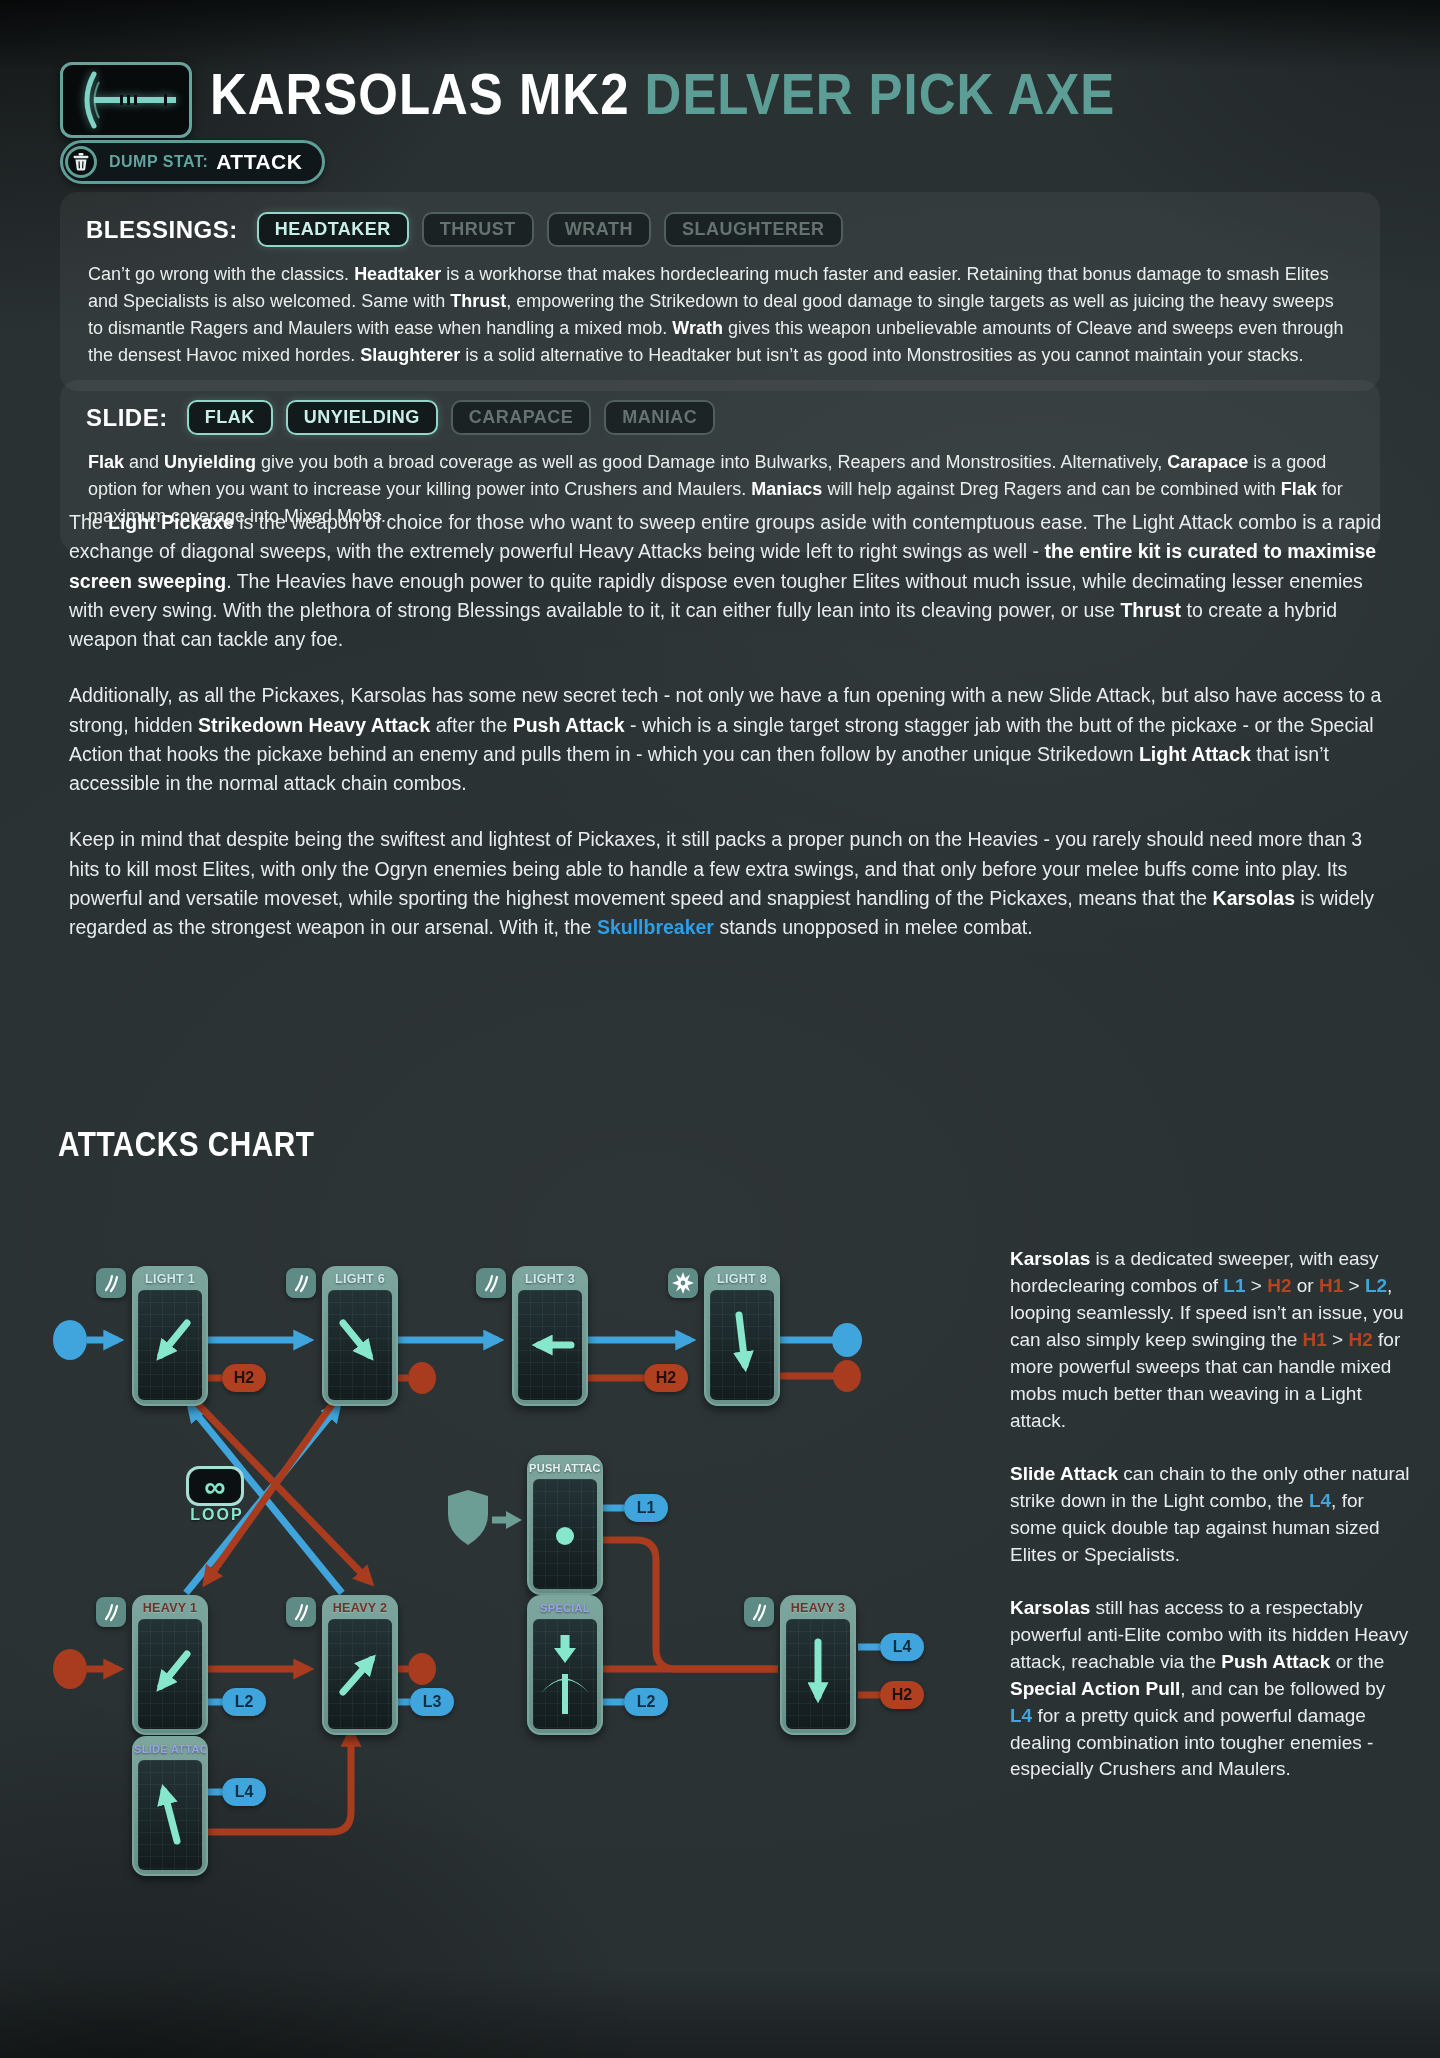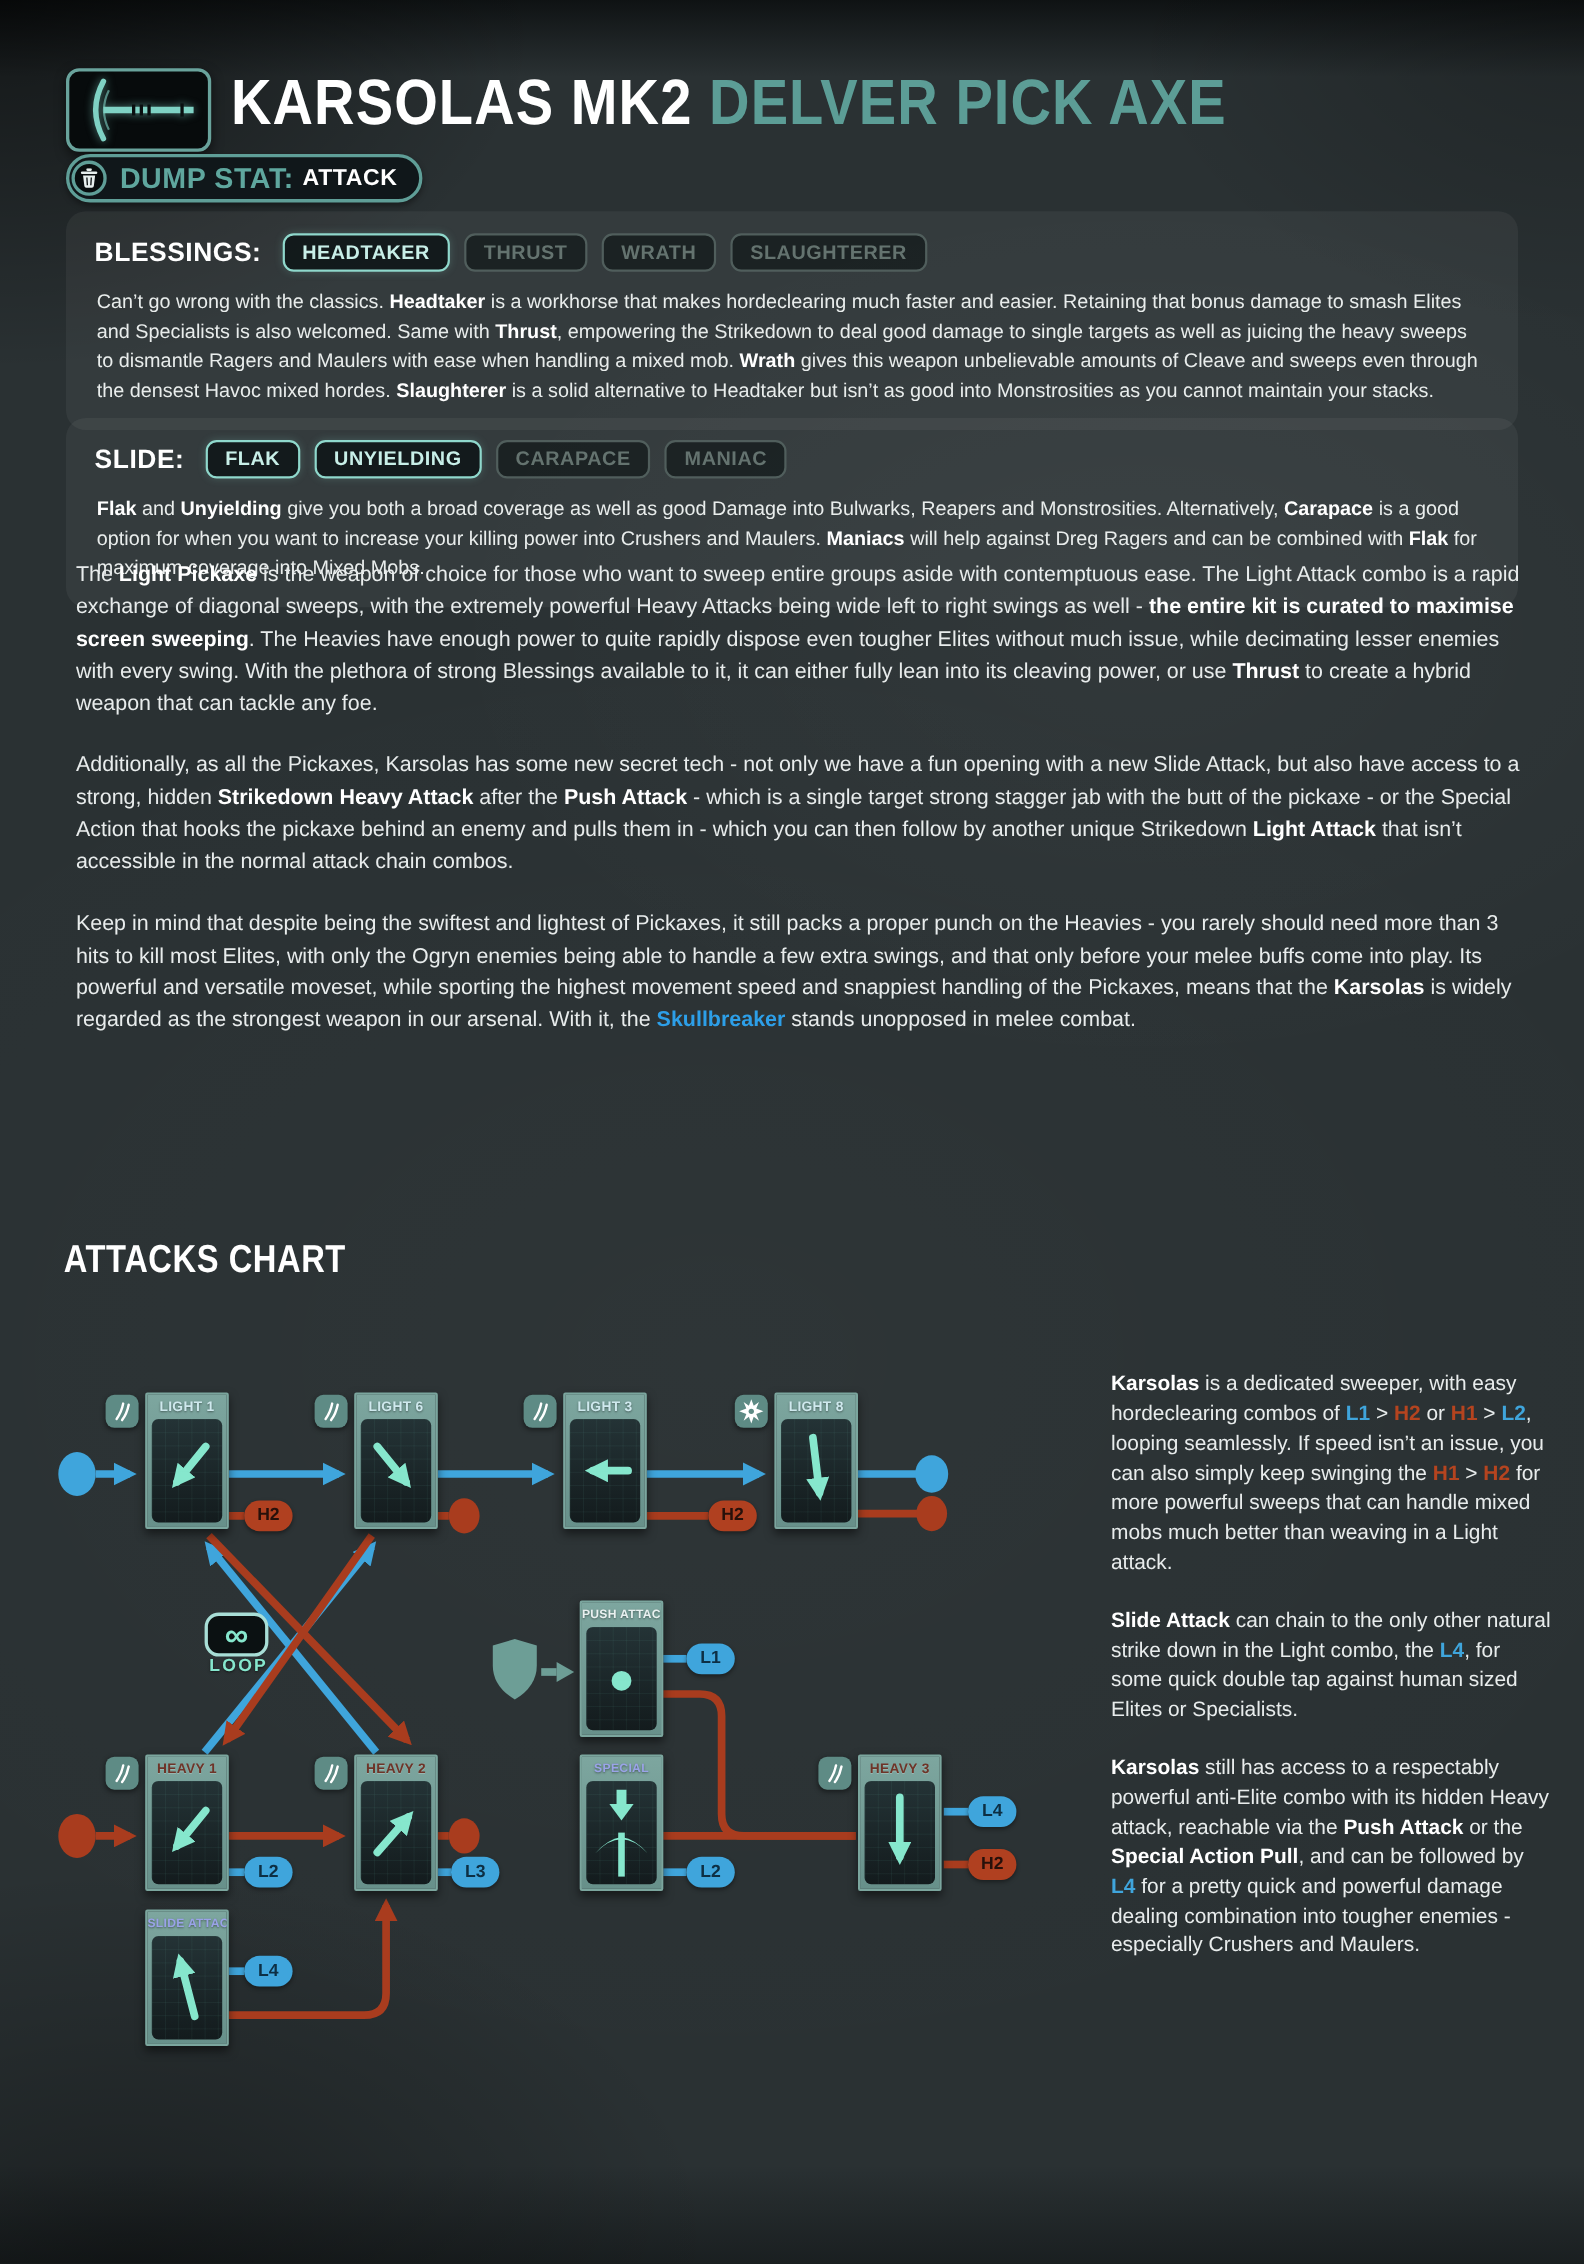--- a/index.html
+++ b/index.html
@@ -22,21 +22,21 @@
   .weapon-box svg{filter:drop-shadow(0 0 4px rgba(127,210,196,.55));}
   .title{position:absolute;left:210px;top:56px;height:76px;line-height:76px;margin:0;white-space:nowrap;
     font-size:52px;font-weight:bold;letter-spacing:1px;transform:scale(0.98,1.12);transform-origin:left center;}
   .t-main{color:#ffffff;}
   .t-sub{color:#5c9d96;}
   .dump-badge{position:absolute;left:60px;top:140px;height:38px;display:inline-flex;align-items:center;
     gap:12px;padding:0 20px 0 2px;border:3px solid #5f9e97;border-radius:22px;background:#10171a;
     box-shadow:0 3px 6px rgba(0,0,0,.4);}
   .dump-circle{width:32px;height:32px;border-radius:50%;border:3px solid #5f9e97;background:#090e0f;
     display:flex;align-items:center;justify-content:center;box-sizing:border-box;}
-  .dump-label{color:#5fa79e;font-weight:bold;font-size:26px;letter-spacing:.5px;}
+  .dump-label{color:#5fa79e;font-weight:bold;font-size:16px;letter-spacing:.5px;}
   .dump-value{color:#ffffff;font-weight:bold;font-size:21px;letter-spacing:.5px;margin-left:-4px;}
   
   .panel{position:absolute;left:60px;width:1320px;box-sizing:border-box;border-radius:18px;
     background:rgba(255,255,255,0.05);padding:20px 26px 22px 26px;}
   .panel.blessings{top:192px;min-height:168px;}
   .panel.perks{top:380px;min-height:118px;}
   .pill-row{display:flex;align-items:center;gap:13px;flex-wrap:wrap;}
   .sec-label{color:#ffffff;font-weight:bold;font-size:24px;letter-spacing:.5px;margin-right:6px;text-align:center;}
   .gpill{display:inline-block;padding:5px 16px;border-radius:10px;font-weight:bold;font-size:18px;
     letter-spacing:.5px;border:2.5px solid #505e5c;color:#64736f;background:rgba(8,14,15,.55);}
@@ -48,21 +48,21 @@
   .overview p{margin:0 0 27px 14px;}
   .seg-b{font-weight:bold;color:#ffffff;}
   .seg-link{font-weight:bold;color:#2d9fe8;}
   .seg-blue{font-weight:bold;color:#3fa5dc;}
   .seg-red{font-weight:bold;color:#b5441f;}
   .chart-heading{position:absolute;left:58px;top:1124px;margin:0;color:#ffffff;font-size:31px;
     font-weight:bold;letter-spacing:.5px;transform:scale(0.96,1.14);transform-origin:left top;}
   
   .chart{position:absolute;left:40px;top:1240px;width:975px;height:800px;}
   .chart svg.overlay{position:absolute;left:0;top:0;z-index:1;}
-  .node{position:absolute;width:76px;height:124px;border:2px solid #7ba69e;border-radius:2px;
+  .node{position:absolute;width:76px;height:140px;border:2px solid #7ba69e;border-radius:14px;
     background:linear-gradient(#7da69f,#67908a);box-shadow:0 4px 9px rgba(0,0,0,.5);z-index:2;box-sizing:border-box;}
   .node .hd{height:22px;line-height:22px;text-align:center;font-size:12.5px;font-weight:bold;
     letter-spacing:.3px;color:#cfe9ee;text-shadow:0 1px 2px rgba(0,0,0,.45);white-space:nowrap;overflow:hidden;}
   .node.heavy .hd{color:#6e3428;text-shadow:0 1px 0 rgba(255,255,255,.22);}
   .node.util .hd{color:#9aa3e8;}
   .node.pushn .hd{color:#e9f1f0;font-size:11px;}
   .node.util .hd{font-size:11px;}
   .node .bd{position:absolute;left:4px;right:4px;top:22px;bottom:4px;border-radius:6px;
     background:linear-gradient(#243336,#131b1d);display:flex;align-items:center;justify-content:center;overflow:hidden;}
   .node .bd::after{content:"";position:absolute;inset:0;border-radius:6px;

